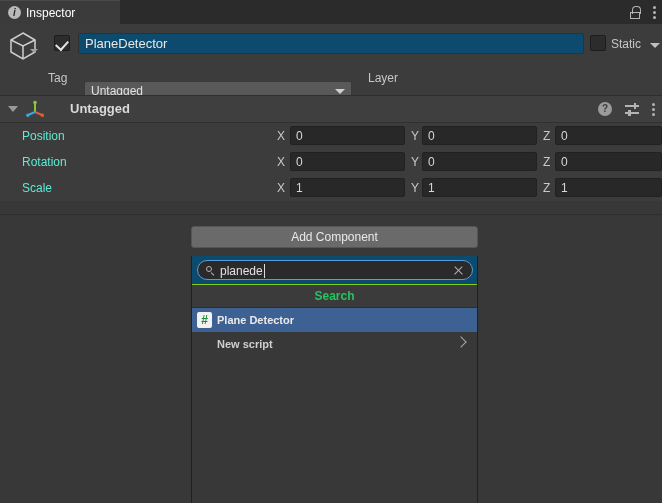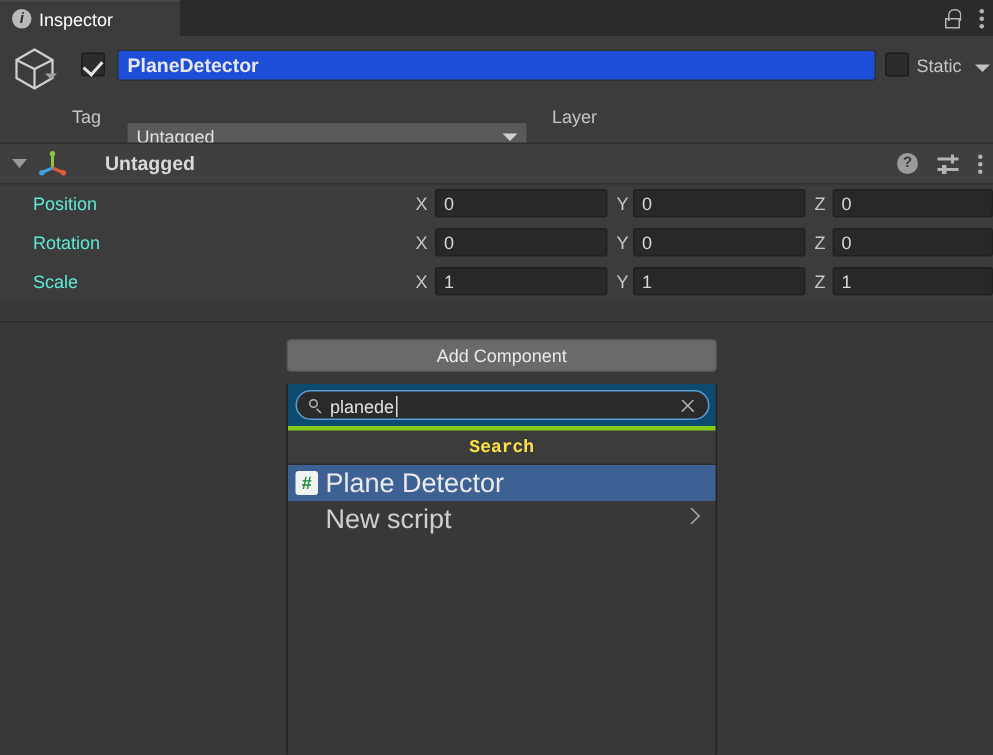--- a/index.html
+++ b/index.html
@@ -42,23 +42,23 @@
   .chk{
     position:absolute;left:54px;top:11px;width:16px;height:16px;
     background:#2c2c2c;border:1px solid #1d1d1d;border-radius:2px;box-sizing:border-box;
   }
   .chk .mk{
     position:absolute;left:3px;top:2px;width:6px;height:10px;
     border:solid #e4e4e4;border-width:0 2px 2px 0;transform:rotate(42deg);
   }
   .name-field{
     position:absolute;left:78px;top:9px;width:506px;height:21px;
-    background:#1d4ed8;border:1px solid #303030;border-radius:2px;box-sizing:border-box;
+    background:#0c4a6e;border:1px solid #303030;border-radius:2px;box-sizing:border-box;
     display:flex;align-items:center;padding-left:6px;
-    font-size:13px;font-weight:bold;color:#e8e8e8;
+    font-size:13px;font-weight:normal;color:#e8e8e8;
   }
   .static-chk{
     position:absolute;left:590px;top:11px;width:16px;height:16px;
     background:#2c2c2c;border:1px solid #1d1d1d;border-radius:2px;box-sizing:border-box;
   }
   .static-lbl{position:absolute;left:611px;top:13px;font-size:12px;color:#c6c6c6;}
   .static-arw{position:absolute;left:650px;top:19px;width:0;height:0;border-left:5px solid transparent;border-right:5px solid transparent;border-top:5px solid #c0c0c0;}
 
   
   .taglayer{position:absolute;left:0;top:63px;width:662px;height:32px;background:#3c3c3c;}
@@ -123,32 +123,32 @@
   .mag{position:absolute;left:8px;top:5px;width:9px;height:9px;}
   .mag .c{position:absolute;left:0;top:0;width:6px;height:6px;border:1.3px solid #b5b5b5;border-radius:50%;box-sizing:border-box;}
   .mag .h{position:absolute;left:5px;top:5.5px;width:4px;height:1.3px;background:#b5b5b5;transform:rotate(45deg);transform-origin:left center;}
   .srch-txt{position:absolute;left:22px;top:3px;font-size:12px;color:#e2e2e2;}
   .caret{position:absolute;top:3px;width:1px;height:14px;background:#dcdcdc;}
   .clear-x{position:absolute;right:8px;top:4px;width:11px;height:11px;}
   .clear-x i{position:absolute;left:0;top:5px;width:11px;height:1.3px;background:#b0b0b0;display:block;}
   .clear-x i:first-child{transform:rotate(45deg);} .clear-x i:last-child{transform:rotate(-45deg);}
 
   .dd-title{
-    position:relative;height:22px;border-top:3px solid #84cc16;border-bottom:1px solid #2c2c2c;
+    position:relative;height:22px;border-top:1px solid #84cc16;border-bottom:1px solid #2c2c2c;
     background:#3b3b3b;display:flex;align-items:center;justify-content:center;
-    font-size:12px;font-weight:bold;color:#fde047;font-family:Liberation Mono, monospace;
+    font-size:12px;font-weight:bold;color:#22c55e;
   }
   .dd-item{position:relative;height:24px;display:flex;align-items:center;}
   .dd-item.sel{background:#3e6193;}
   .cs-ico{
     position:absolute;left:5px;top:4px;width:15px;height:16px;background:#f2f2f2;border-radius:2px;
     display:flex;align-items:center;justify-content:center;
     font-size:12px;font-weight:bold;color:#1f8a3c;line-height:1;
   }
-  .dd-item-lbl{position:absolute;left:25px;font-size:18px;color:#eaeaea;}
+  .dd-item-lbl{position:absolute;left:25px;font-size:11px;color:#eaeaea;font-weight:bold;}
   .dd-item-lbl.plain{left:25px;color:#cfcfcf;}
   .chev{position:absolute;right:12px;top:6px;width:7px;height:7px;border:solid #a8a8a8;border-width:1.5px 1.5px 0 0;transform:rotate(45deg);}
 </style>
 </head>
 <body>
 
 <div id="app">
 
   <div class="tabbar">
     <div class="tab">

